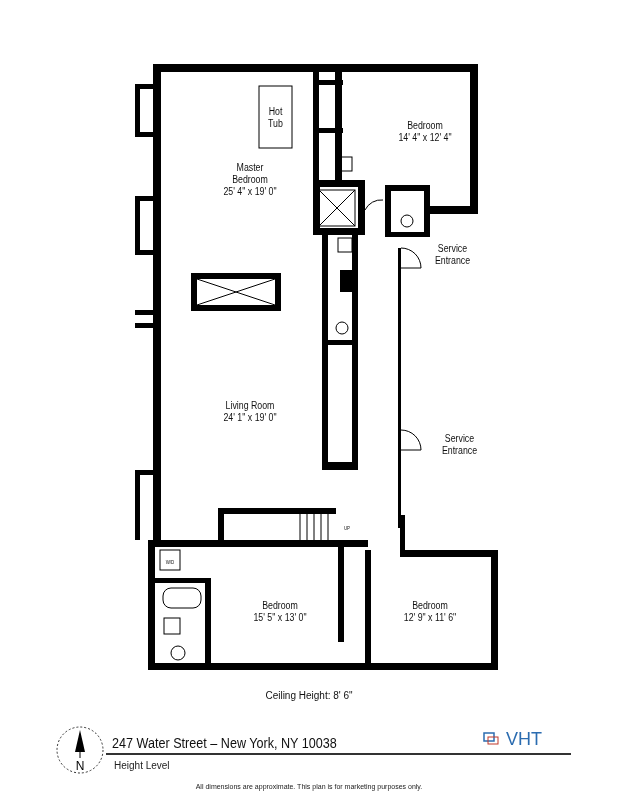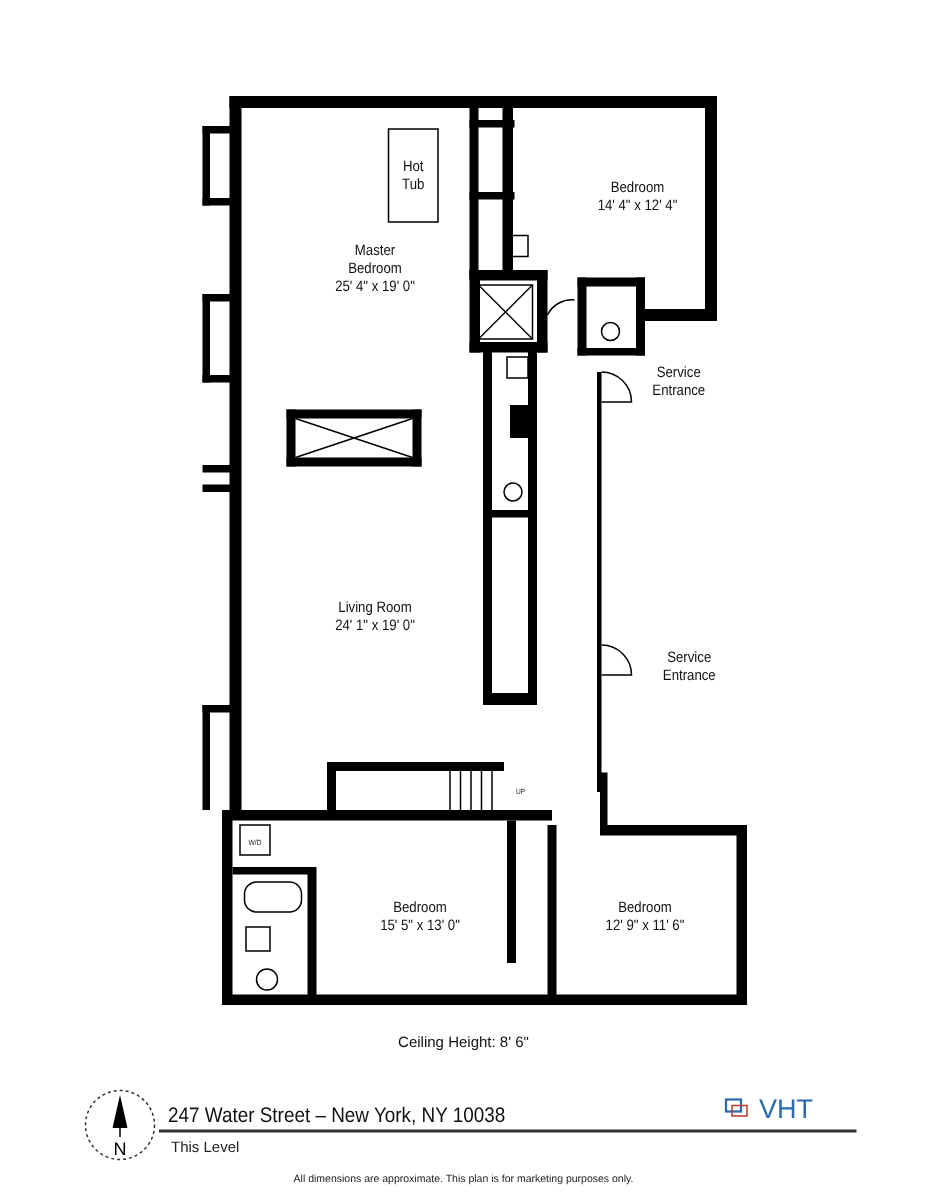--- a/index.html
+++ b/index.html
@@ -156,21 +156,21 @@
 
 <svg class="compass" viewBox="0 0 52 52">
   <circle cx="26" cy="26" r="23" fill="none" stroke="#333" stroke-width="1" stroke-dasharray="2 2"></circle>
   <polygon points="26,6 21,28 31,28" fill="#000"></polygon>
   <line x1="26" y1="28" x2="26" y2="34" stroke="#000"></line>
   <text x="26" y="46" text-anchor="middle" font-size="12" font-family="Liberation Sans, sans-serif">N</text>
 </svg>
 
 <div class="footer-title">247 Water Street – New York, NY 10038</div>
 <div class="footer-line"></div>
-<div class="footer-sub">This Level</div>
+<div class="footer-sub">Height Level</div>
 
 <svg class="logo" viewBox="0 0 80 24">
   <rect x="2" y="6" width="10" height="8" fill="none" stroke="#2b6cb0" stroke-width="1.5"></rect>
   <rect x="6" y="10" width="10" height="7" fill="none" stroke="#c0392b" stroke-width="1"></rect>
   <text x="24" y="18" font-size="18" fill="#2b6cb0" font-family="Liberation Sans, sans-serif">VHT</text>
 </svg>
 
 <div class="disclaimer">All dimensions are approximate. This plan is for marketing purposes only.</div>
 
 </body></html>

